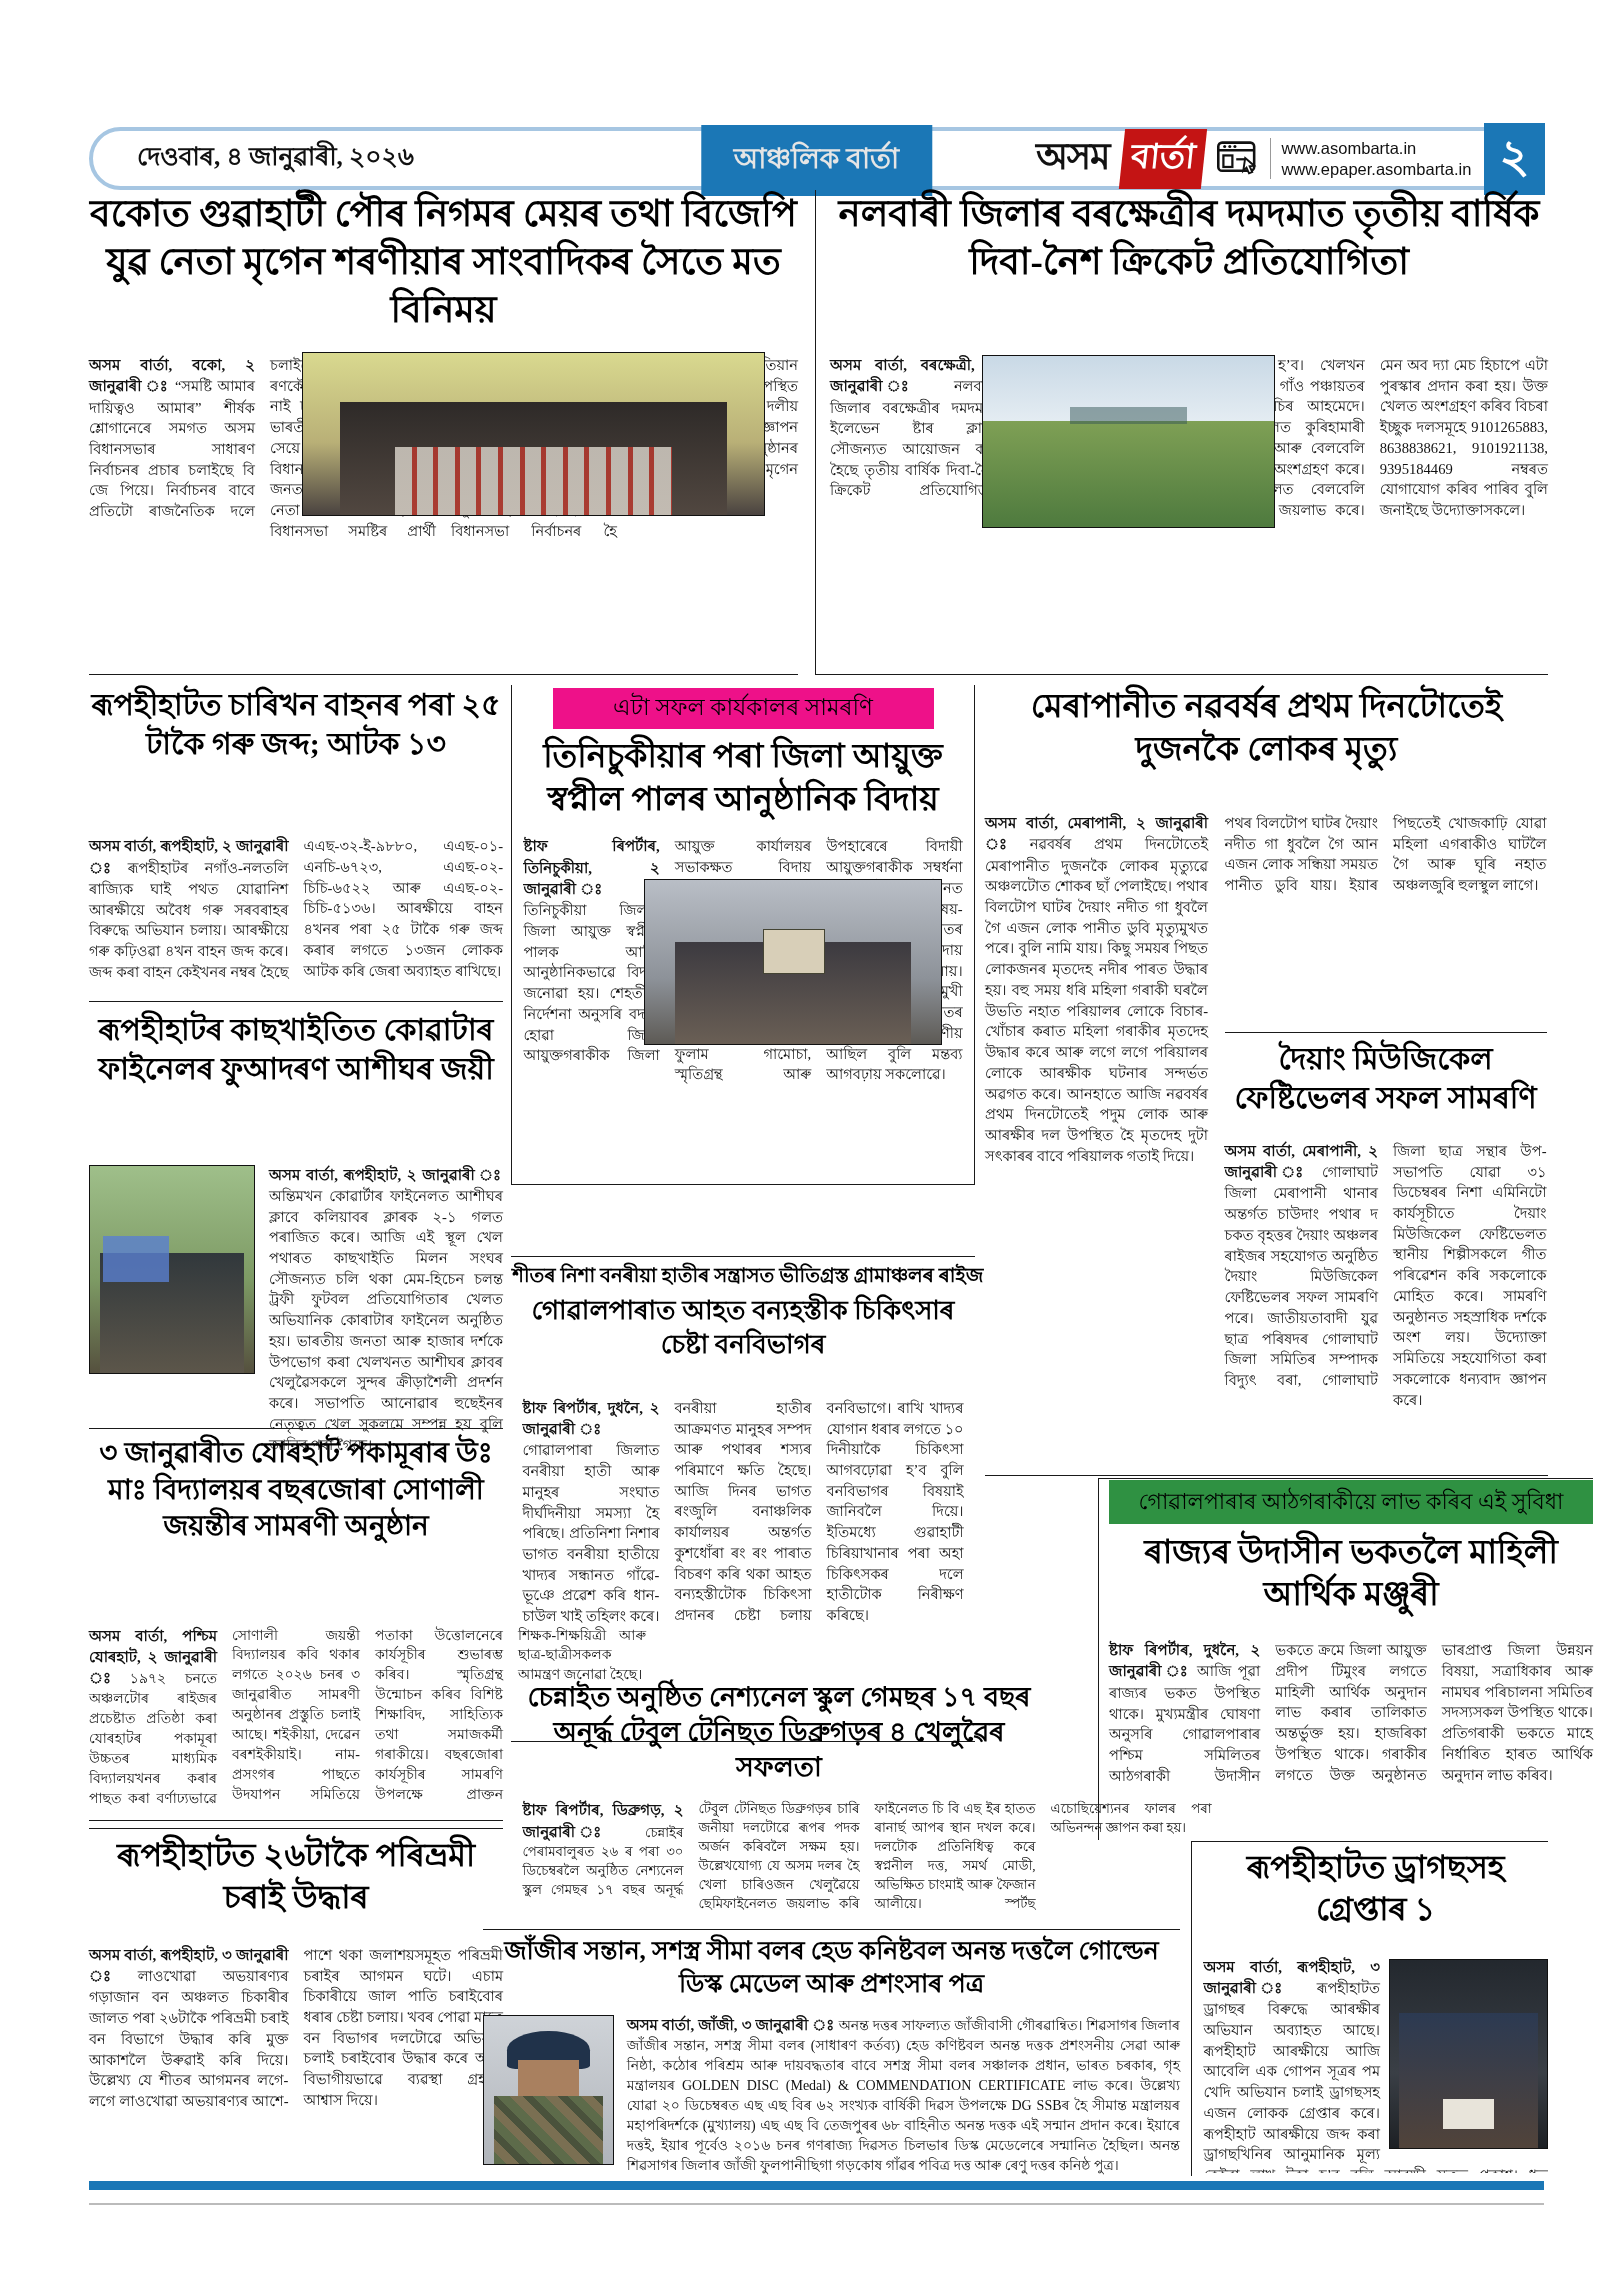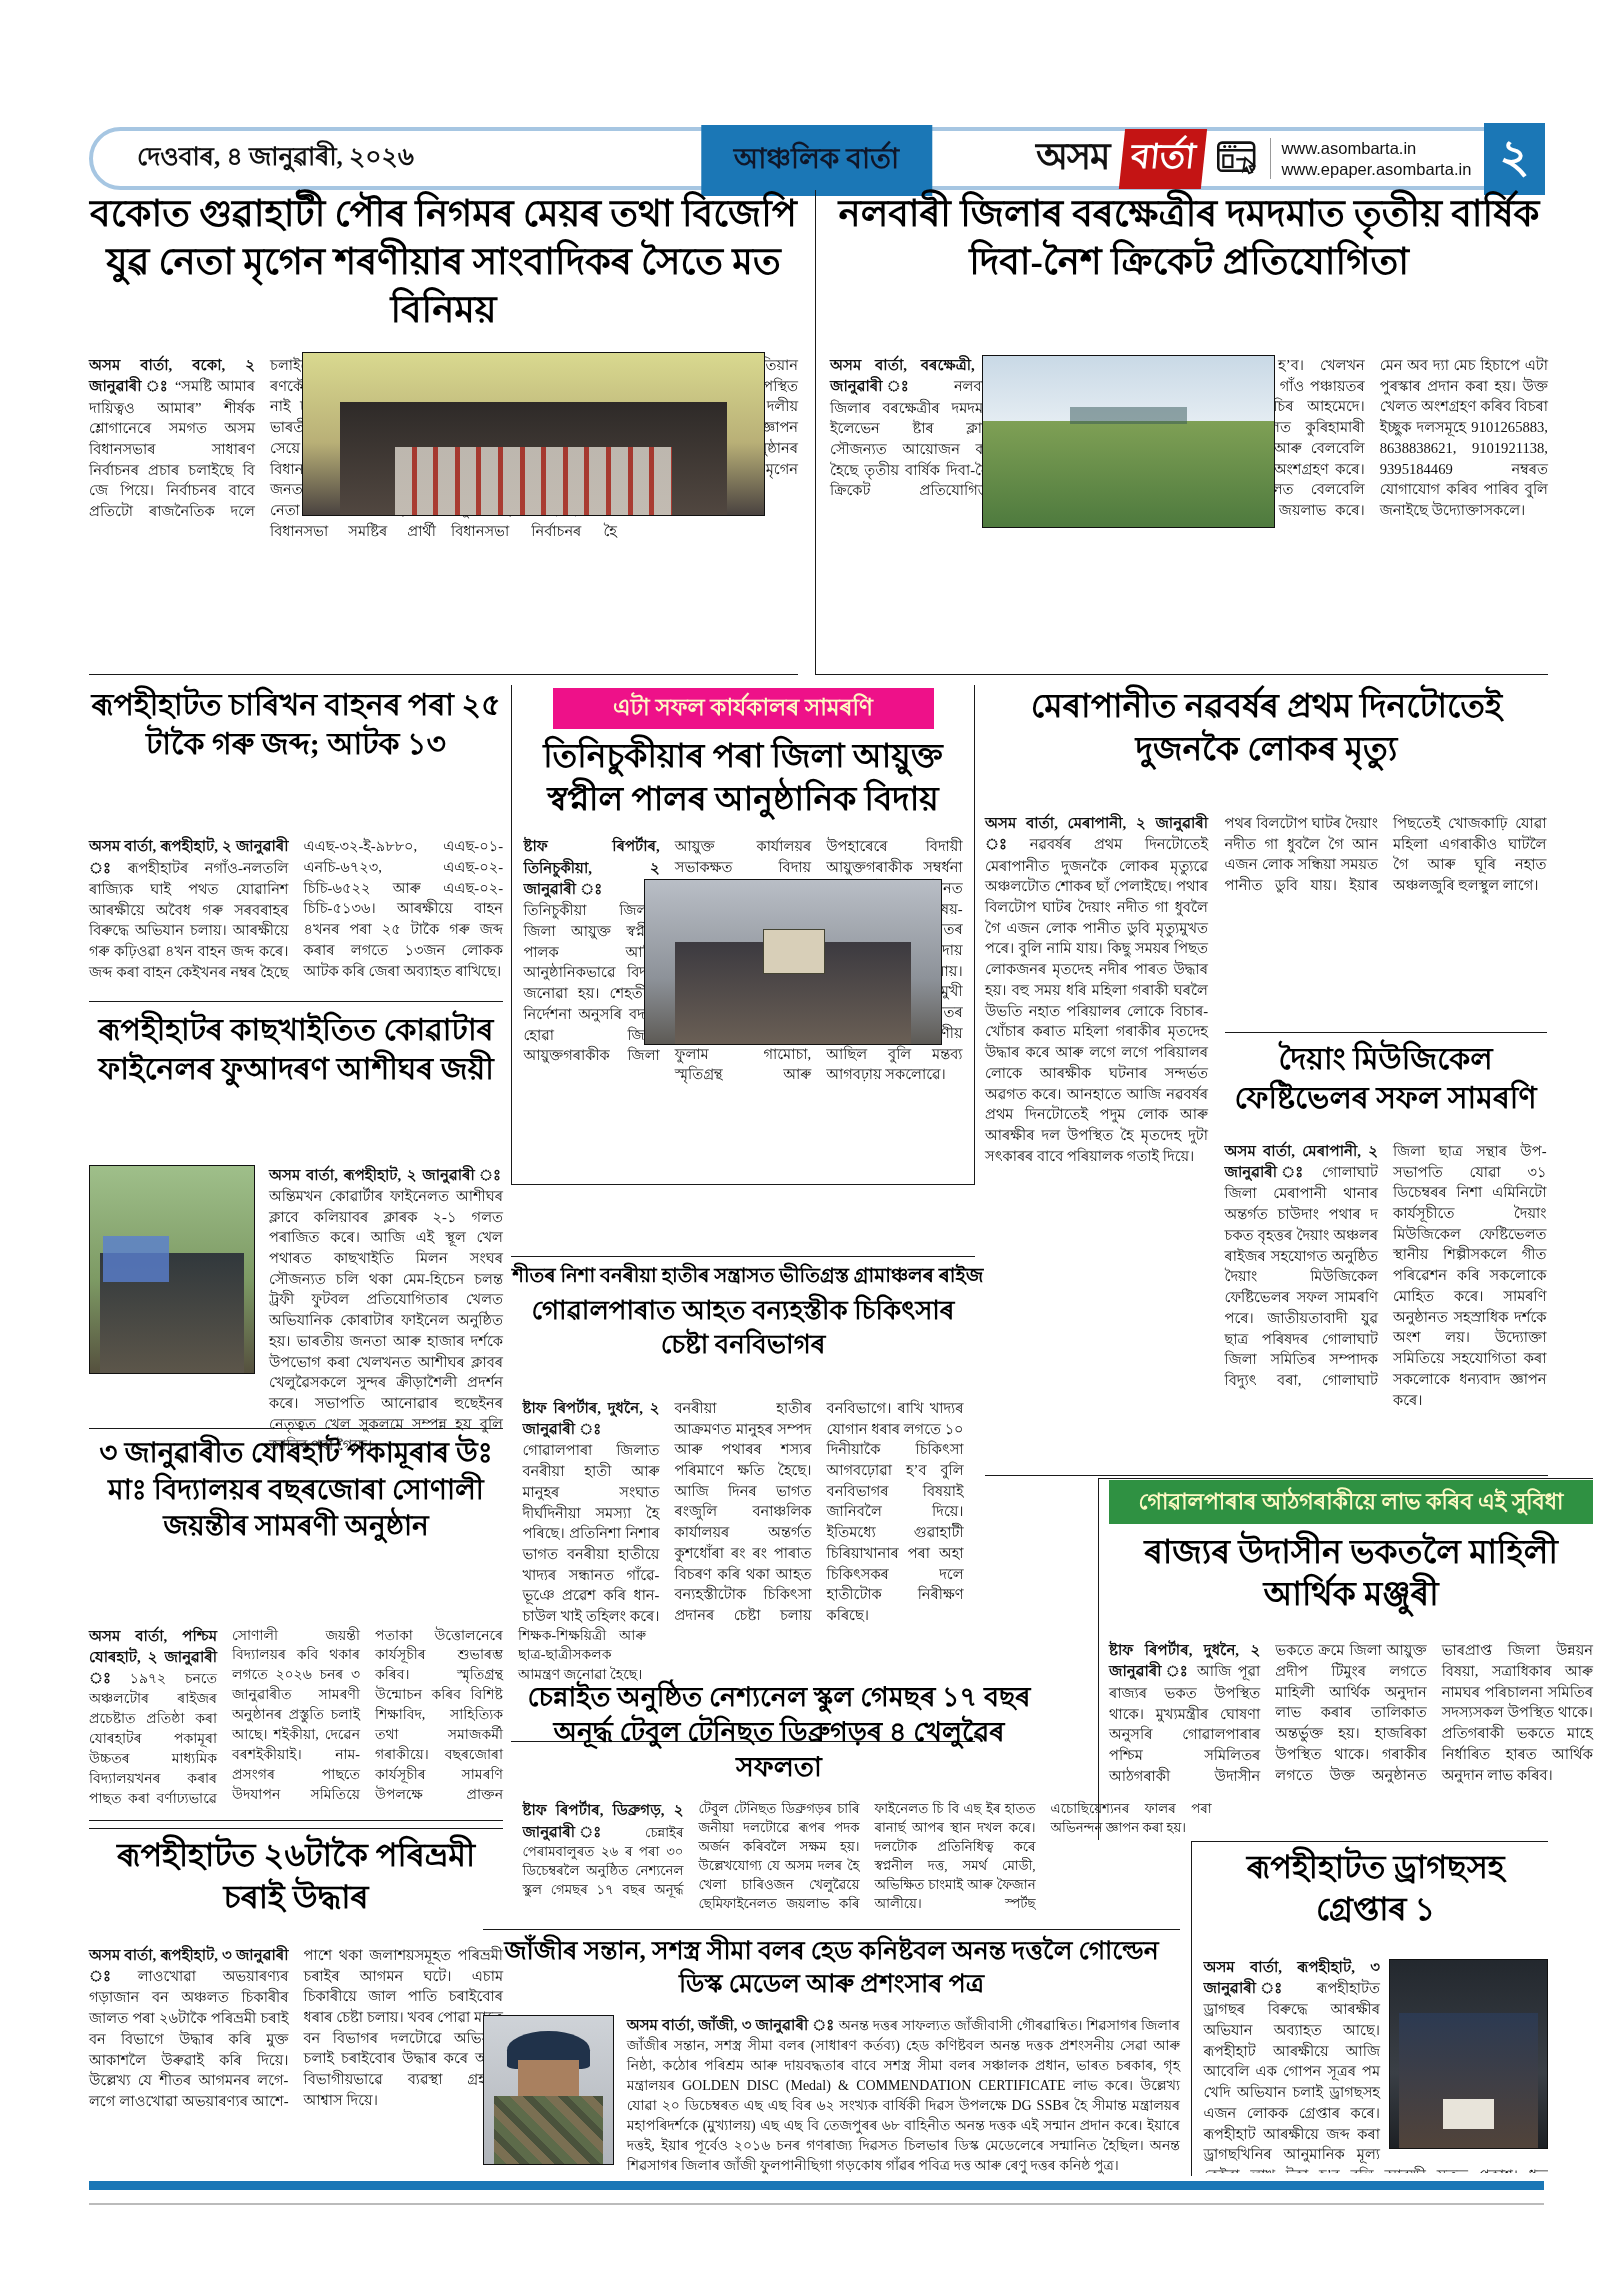--- a/index.html
+++ b/index.html
@@ -4,40 +4,40 @@
 <style>
   html,body{margin:0;padding:0;background:#e8e8e8;}
   #page{position:relative;width:1618px;height:2284px;background:#ffffff;
         font-family:"Liberation Serif","DejaVu Serif",serif;color:#111;overflow:hidden;}
   .abs{position:absolute;}
   
   #hdr{left:89px;top:127px;width:1455px;height:63px;border:4.4px solid #a6c6e2;
        border-radius:38px;background:#fff;display:flex;align-items:center;box-sizing:border-box;}
   #hdr-date{padding-left:44px;font-size:25px;font-weight:bold;white-space:nowrap;}
   #hdr-section{position:absolute;left:50%;top:-6.3px;transform:translateX(-50%);height:71px;
-       background:#1b77b6;color:#0f172a;display:flex;align-items:center;justify-content:center;
+       background:#1b77b6;color:#e5e5e5;display:flex;align-items:center;justify-content:center;
        padding:0 33px;font-size:28px;font-weight:bold;white-space:nowrap;}
   #hdr-right{margin-left:auto;display:flex;align-items:center;gap:12.7px;height:100%;padding-right:0;}
   .mast-black{font-size:37px;font-weight:bold;letter-spacing:-1.3px;}
   .mast-red{font-size:34px;font-weight:bold;color:#fff;background:#c41414;
        padding:1.3px 9px;transform:skewX(-6deg);display:inline-block;}
   .urls{display:flex;flex-direction:column;justify-content:center;font-family:"Liberation Sans",sans-serif;
        font-size:16.5px;line-height:1.25;border-left:1.3px solid #999;padding-left:10px;}
   #pagenum{width:61px;height:72px;background:#1b77b6;color:#fff;display:flex;align-items:center;
        justify-content:center;font-size:46px;font-weight:bold;margin-right:-5px;}
   
   .art{position:absolute;box-sizing:border-box;}
   .hl{font-weight:bold;text-align:center;line-height:1.30;color:#000;}
   .body{font-size:14.6px;line-height:1.42;text-align:justify;}
   .body b{font-size:15px;}
   .c2{column-count:2;column-gap:15px;}
   .c3{column-count:3;column-gap:15px;}
   .c4{column-count:4;column-gap:15px;}
-  .kicker{display:flex;align-items:center;justify-content:center;color:#fef9c3;
-       font-weight:bold;text-align:center;}
+  .kicker{display:flex;align-items:center;justify-content:center;color:#000000;
+       font-weight:normal;text-align:center;}
   .kicker.pink{background:#ee1189;}
   .kicker.green{background:#2f9142;}
   .kicker.plain{color:#000;background:none;font-weight:bold;}
   .photo{position:absolute;border:1.9px solid #111;box-sizing:border-box;overflow:hidden;}
   .photo .ph-sky{position:absolute;left:0;top:0;right:0;height:38%;}
   .photo .ph-ground{position:absolute;left:0;bottom:0;right:0;height:62%;}
   .rule-b{border-bottom:1.9px solid #1a1a1a;}
   .rule-t{border-top:1.9px solid #1a1a1a;}
   #foot-bar{left:89px;top:2181px;width:1455px;height:9px;background:#1b77b6;}
   #foot-line{left:89px;top:2203px;width:1455px;height:1.9px;background:#bbb;}

